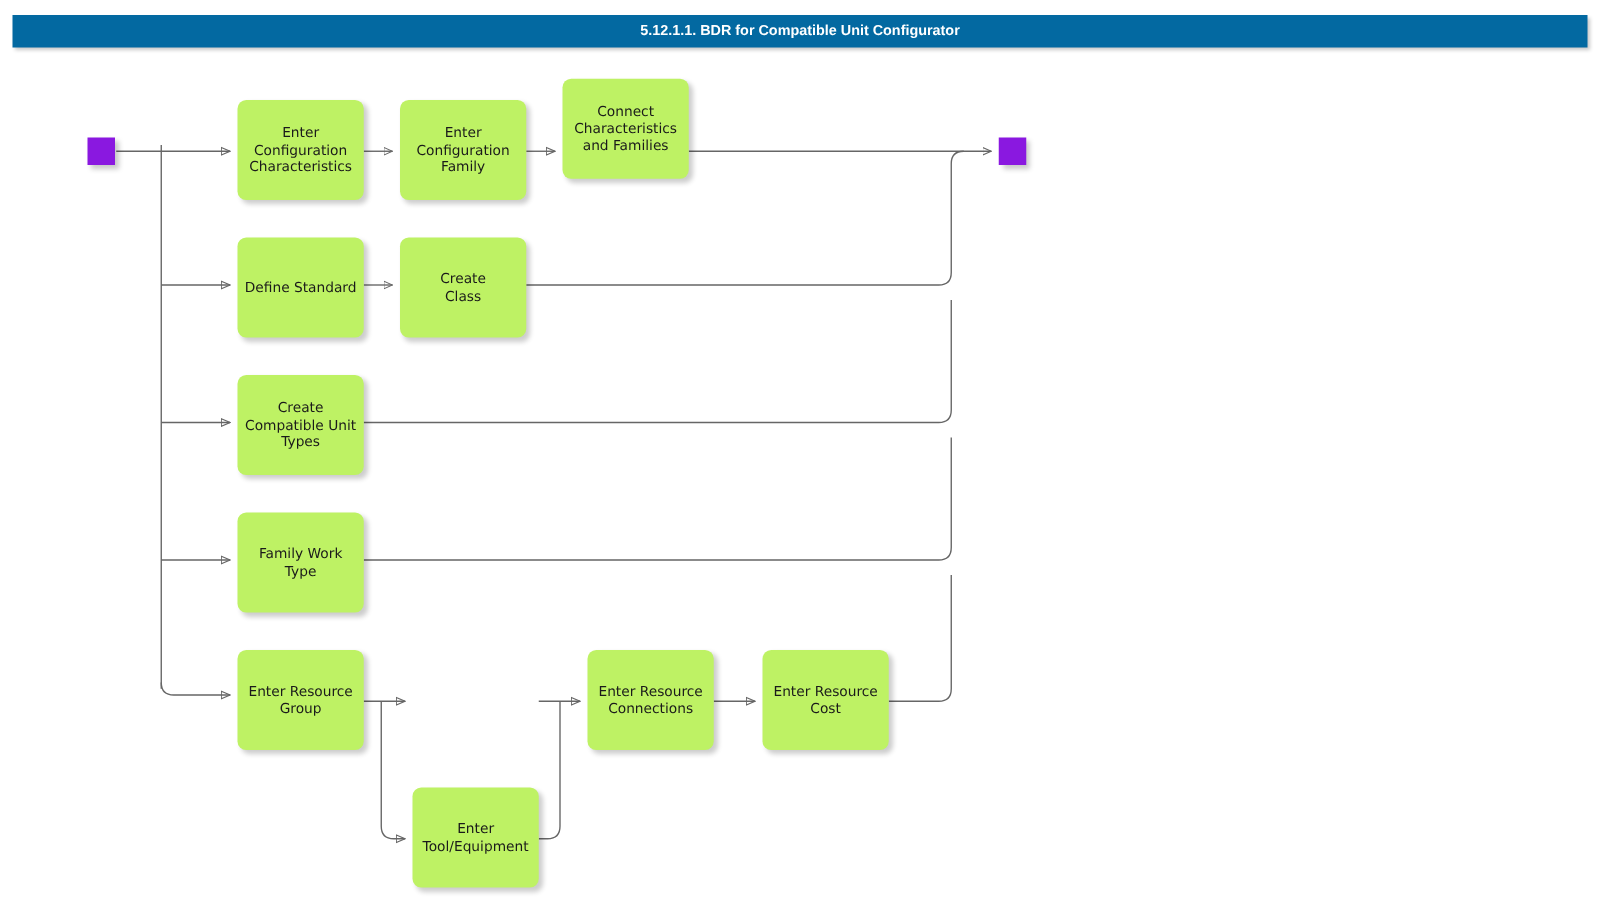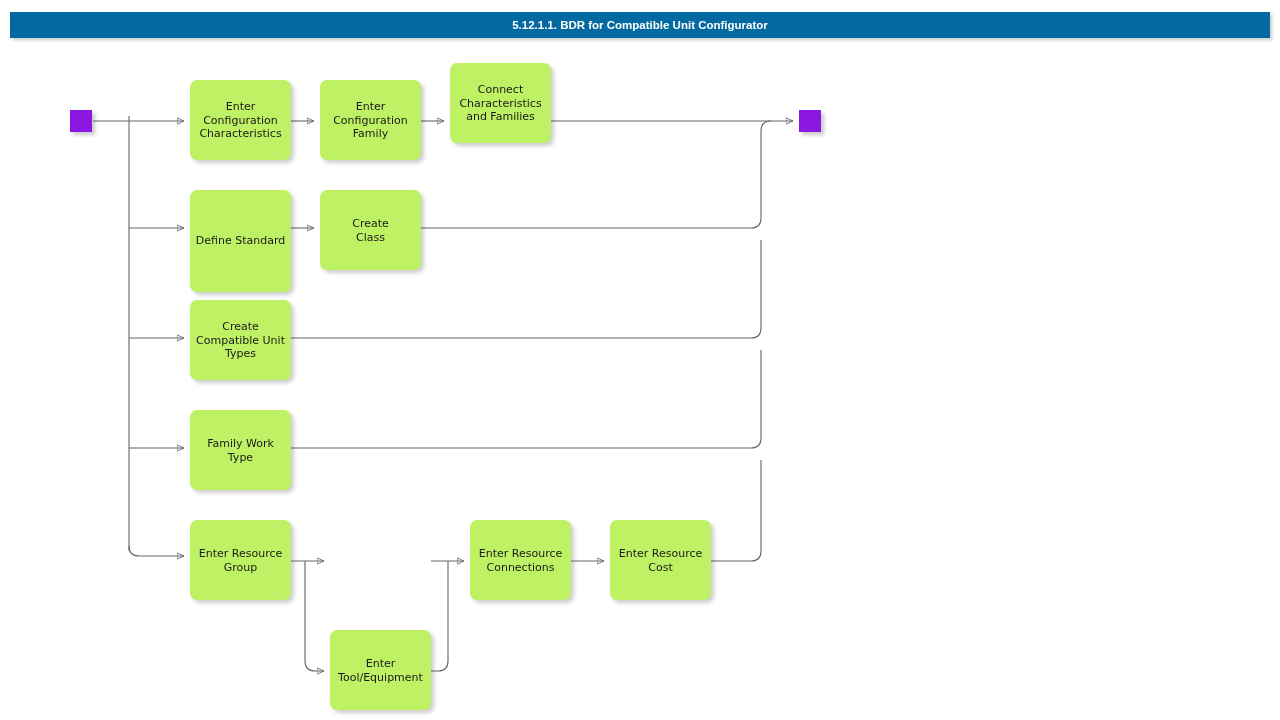--- a/index.html
+++ b/index.html
@@ -159,21 +159,21 @@
 Configuration
 Family</div>
   </div>
 
   <div class="node" style="left:450px; top:63px; width:101px; height:80px;">
     <div class="node-label">Connect
 Characteristics
 and Families</div>
   </div>
 
-  <div class="node" style="left:190px; top:190px; width:101px; height:102px;">
+  <div class="node" style="left:190px; top:190px; width:101px; height:80px;">
     <div class="node-label">Define Standard</div>
   </div>
 
   <div class="node" style="left:320px; top:190px; width:101px; height:80px;">
     <div class="node-label">Create
 Class</div>
   </div>
 
   <div class="node" style="left:190px; top:300px; width:101px; height:80px;">
     <div class="node-label">Create

